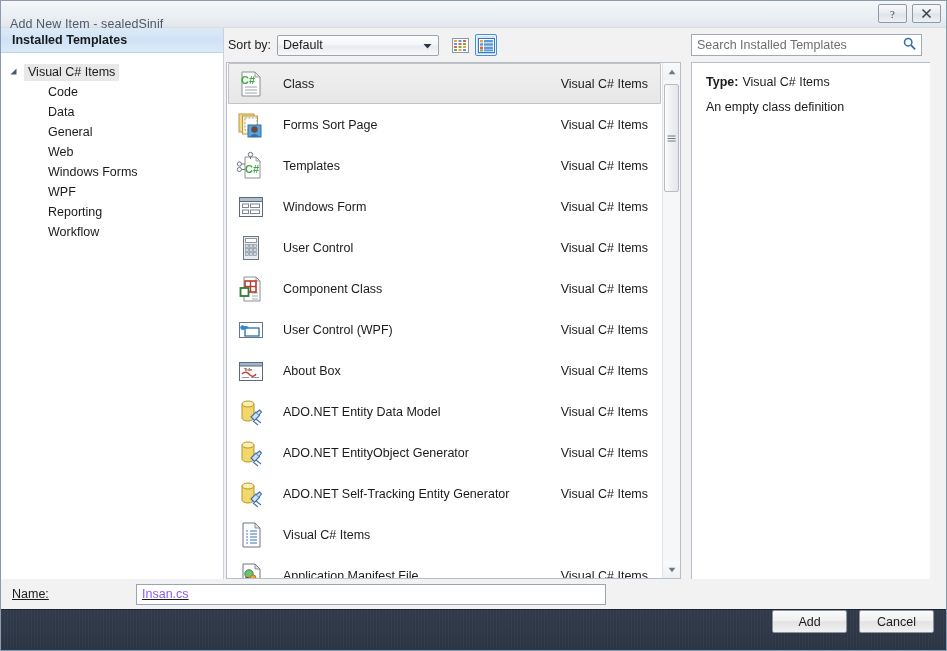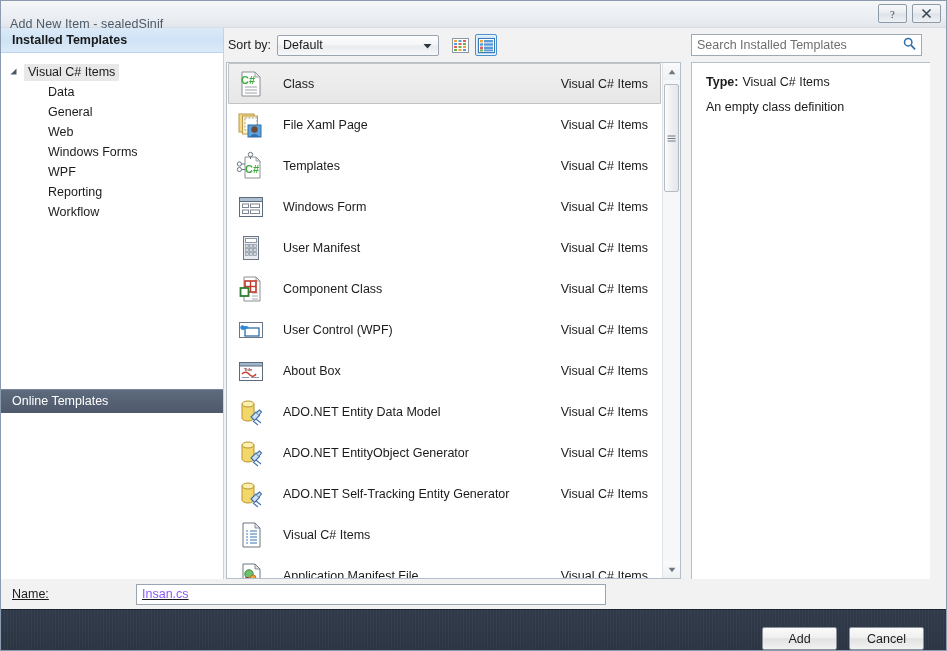--- a/index.html
+++ b/index.html
@@ -410,23 +410,23 @@
     color: #8b5cf6;
     padding: 0 5px;
     outline: none;
   }
 
   
   .footer {
     flex: 0 0 41px;
     height: 41px;
     display: flex;
-    align-items: flex-end;
+    align-items: flex-start;
     justify-content: flex-end;
-    padding-right: 22px;
+    padding-right: 12px;
     box-sizing: border-box;
     background:
       repeating-linear-gradient(to right, rgba(255,255,255,0.035) 0 1px, rgba(0,0,0,0) 1px 3px),
       linear-gradient(to bottom, #303a4a 0%, #2b3442 100%);
     border-top: 1px solid #1d2532;
   }
   .fbtn {
     width: 75px;
     height: 23px;
     margin-left: 12px;
@@ -473,20 +473,23 @@
         <div class="tree-root">
           <span class="tri">
             <svg width="8" height="8" viewBox="0 0 8 8">
               <path d="M0.5 6.5 L6.5 6.5 L6.5 0.5 Z" fill="#4a5a6a"></path>
             </svg>
           </span>
           <span class="root-label">Visual C# Items</span>
         </div>
 
         <div class="tree-child">
+          <span>Code</span>
+        </div>
+        <div class="tree-child">
           <span>Data</span>
         </div>
         <div class="tree-child">
           <span>General</span>
         </div>
         <div class="tree-child">
           <span>Web</span>
         </div>
         <div class="tree-child">
           <span>Windows Forms</span>
@@ -495,21 +498,20 @@
           <span>WPF</span>
         </div>
         <div class="tree-child">
           <span>Reporting</span>
         </div>
         <div class="tree-child">
           <span>Workflow</span>
         </div>
       </div>
 
-      <div class="online-bar">Online Templates</div>
       <div class="left-filler"></div>
     </div>
 
     <div class="center-col">
 
       <div class="toolbar">
         <span class="sortby-label">Sort by:</span>
         <div class="combo">
           <span class="combo-value">Default</span>
           <span class="combo-arrow">
@@ -579,21 +581,21 @@
             <span class="row-icon">
               <svg width="30" height="30" viewBox="0 0 30 30">
                 <rect x="3" y="4" width="15" height="18" fill="#f2d98b" stroke="#b99a47"></rect>
                 <rect x="6.5" y="6" width="15" height="18" fill="#fdf0c3" stroke="#b99a47"></rect>
                 <rect x="9" y="8" width="12" height="12" fill="#ffffff" stroke="#9aa3ab" stroke-dasharray="2 1.5"></rect>
                 <rect x="12" y="15" width="13" height="12" fill="#5ba3e0" stroke="#2f6ea8"></rect>
                 <circle cx="18.5" cy="19.5" r="3.2" fill="#6b4a38"></circle>
                 <path d="M13.5 27 q5 -6 10 0 z" fill="#2f6ea8"></path>
               </svg>
             </span>
-            <span class="row-label">File Xaml Page</span>
+            <span class="row-label">Forms Sort Page</span>
             <span class="row-meta">Visual C# Items</span>
           </div>
 
           <div class="row">
             <span class="row-icon">
               <svg width="30" height="30" viewBox="0 0 30 30">
                 <path d="M9 6 h11 l4 4 v17 h-15 z" fill="#ffffff" stroke="#8a8f96"></path>
                 <path d="M20 6 l4 4 h-4 z" fill="#e4e8ec" stroke="#8a8f96" stroke-width="0.8"></path>
                 <circle cx="14.5" cy="3.5" r="2.2" fill="#fbfdff" stroke="#6d7884"></circle>
                 <line x1="14.5" y1="5.7" x2="14.5" y2="8" stroke="#6d7884"></line>
@@ -634,21 +636,21 @@
                     <rect x="17.5" y="11.5" width="3" height="3"></rect>
                   <rect x="9.5" y="15.5" width="3" height="3"></rect>
                     <rect x="13.5" y="15.5" width="3" height="3"></rect>
                     <rect x="17.5" y="15.5" width="3" height="3"></rect>
                   <rect x="9.5" y="19.5" width="3" height="3"></rect>
                     <rect x="13.5" y="19.5" width="3" height="3"></rect>
                     <rect x="17.5" y="19.5" width="3" height="3"></rect>
                 </g>
               </svg>
             </span>
-            <span class="row-label">User Manifest</span>
+            <span class="row-label">User Control</span>
             <span class="row-meta">Visual C# Items</span>
           </div>
 
           <div class="row">
             <span class="row-icon">
               <svg width="30" height="30" viewBox="0 0 30 30">
                 <path d="M8 3 h12 l4 4 v20 h-16 z" fill="#ffffff" stroke="#8a8f96"></path>
                 <path d="M20 3 l4 4 h-4 z" fill="#e4e8ec" stroke="#8a8f96" stroke-width="0.8"></path>
                 <g stroke="#9aa3ab" stroke-width="0.9">
                   <line x1="16" y1="19" x2="22" y2="19"></line>

